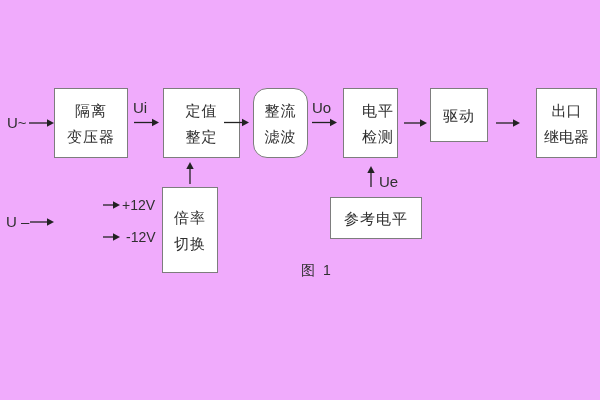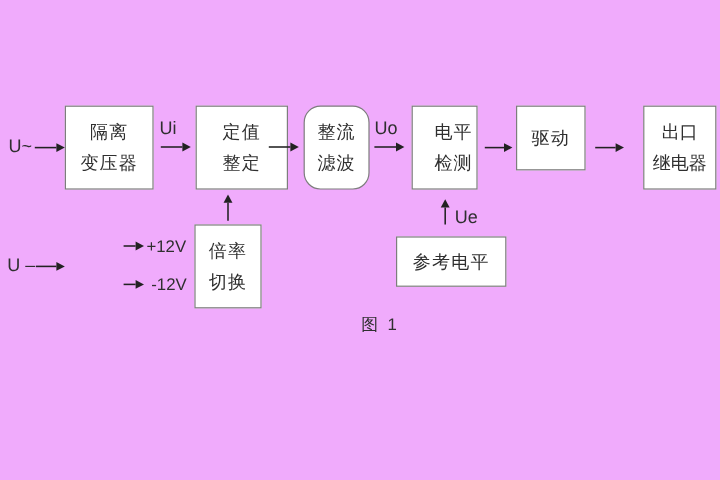--- a/index.html
+++ b/index.html
@@ -26,21 +26,21 @@
     line-height:1;
     text-align:center;
   }
   .b-iso { left:54px;  top:88px;  width:74px; height:70px; }
   .b-set { left:163px; top:88px;  width:77px; height:70px; }
   .b-rec { left:253px; top:88px;  width:55px; height:70px;border-radius:14px; }
   .b-lvl { left:343px; top:88px;  width:55px; height:70px;padding-left:15px; }
   .b-drv { left:430px; top:88px;  width:58px; height:54px; }
   .b-out { left:523px; top:88px;  width:61px; height:70px; letter-spacing:0;margin-left:13px; }
   .b-pwr { left:55px;  top:187px; width:47px; height:70px; }
-  .b-rat { left:162px; top:187px; width:56px; height:70px; }
+  .b-rat { left:162px; top:187px; width:56px; height:86px; }
   .b-ref { left:330px; top:197px; width:92px; height:42px;align-items:center; }
   .lbl {
     position:absolute;
     font-size:15px;
     color:#2f2f2f;
     line-height:1;
     white-space:nowrap;
   }
   .lbl-uac { left:7px;   top:115px; }
   .lbl-udc { left:6px;   top:214px; }

